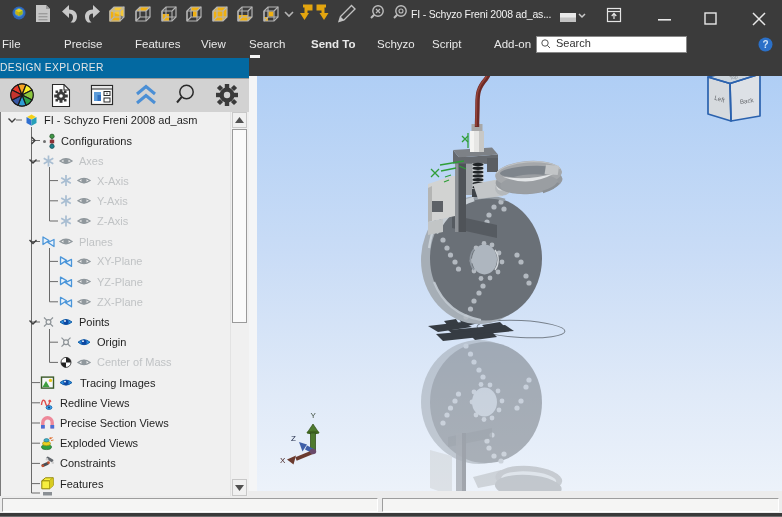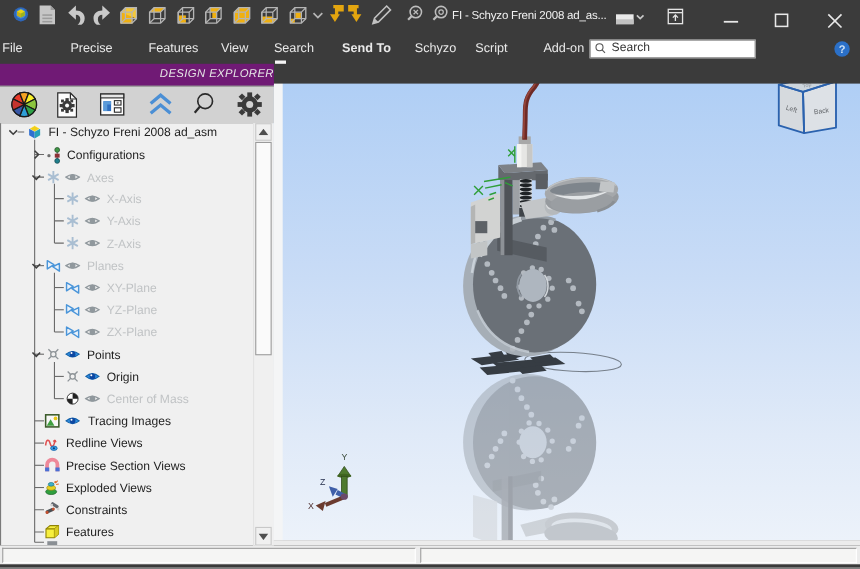--- a/index.html
+++ b/index.html
@@ -352,22 +352,22 @@
       </svg>
       <div class="abs" style="left:556px;top:0;height:28px;line-height:27px;color:#333;font-size:11px;">Search</div>
 
       <svg class="abs" style="left:758px;top:7px" width="15" height="15" viewBox="0 0 15 15">
         <circle cx="7.5" cy="7.5" r="7" fill="#2b70c8"></circle>
         <text x="7.5" y="11" font-size="10" font-family="Liberation Sans" fill="#cfe2f6" text-anchor="middle" font-weight="bold">?</text>
       </svg>
     </div>
   </div>
 
-  <div class="abs" style="left:0;top:58px;width:249px;height:20px;background:#701a75;
-      color:#e5e5e5;font-size:10.3px;text-align:right;line-height:19px;letter-spacing:0.35px;font-style:italic;">DESIGN EXPLORER</div>
+  <div class="abs" style="left:0;top:58px;width:249px;height:20px;background:#0369a1;
+      color:#e5e5e5;font-size:10.3px;text-align:left;line-height:19px;letter-spacing:0.35px;">DESIGN EXPLORER</div>
 
   <div class="abs" style="left:0;top:78px;width:249px;height:34px;background:#d2d2d2;border-top:1px solid #9a9a9a;box-sizing:border-box;"></div>
   <svg id="exptools" class="abs" style="left:0;top:78px" width="249" height="34" viewBox="0 0 249 34">
 
     <g transform="translate(22,17)">
       <circle cx="0" cy="0" r="11.5" fill="#1a1a1a"></circle>
       <g stroke="#1a1a1a" stroke-width="1.2">
         <path d="M0 0 L-10 -5 A11 11 0 0 1 -4 -10.3 Z" fill="#e8392a"></path>
         <path d="M0 0 L-4 -10.3 A11 11 0 0 1 4 -10.3 Z" fill="#f6a322"></path>
         <path d="M0 0 L4 -10.3 A11 11 0 0 1 10 -5 Z" fill="#f8ef2a"></path>

